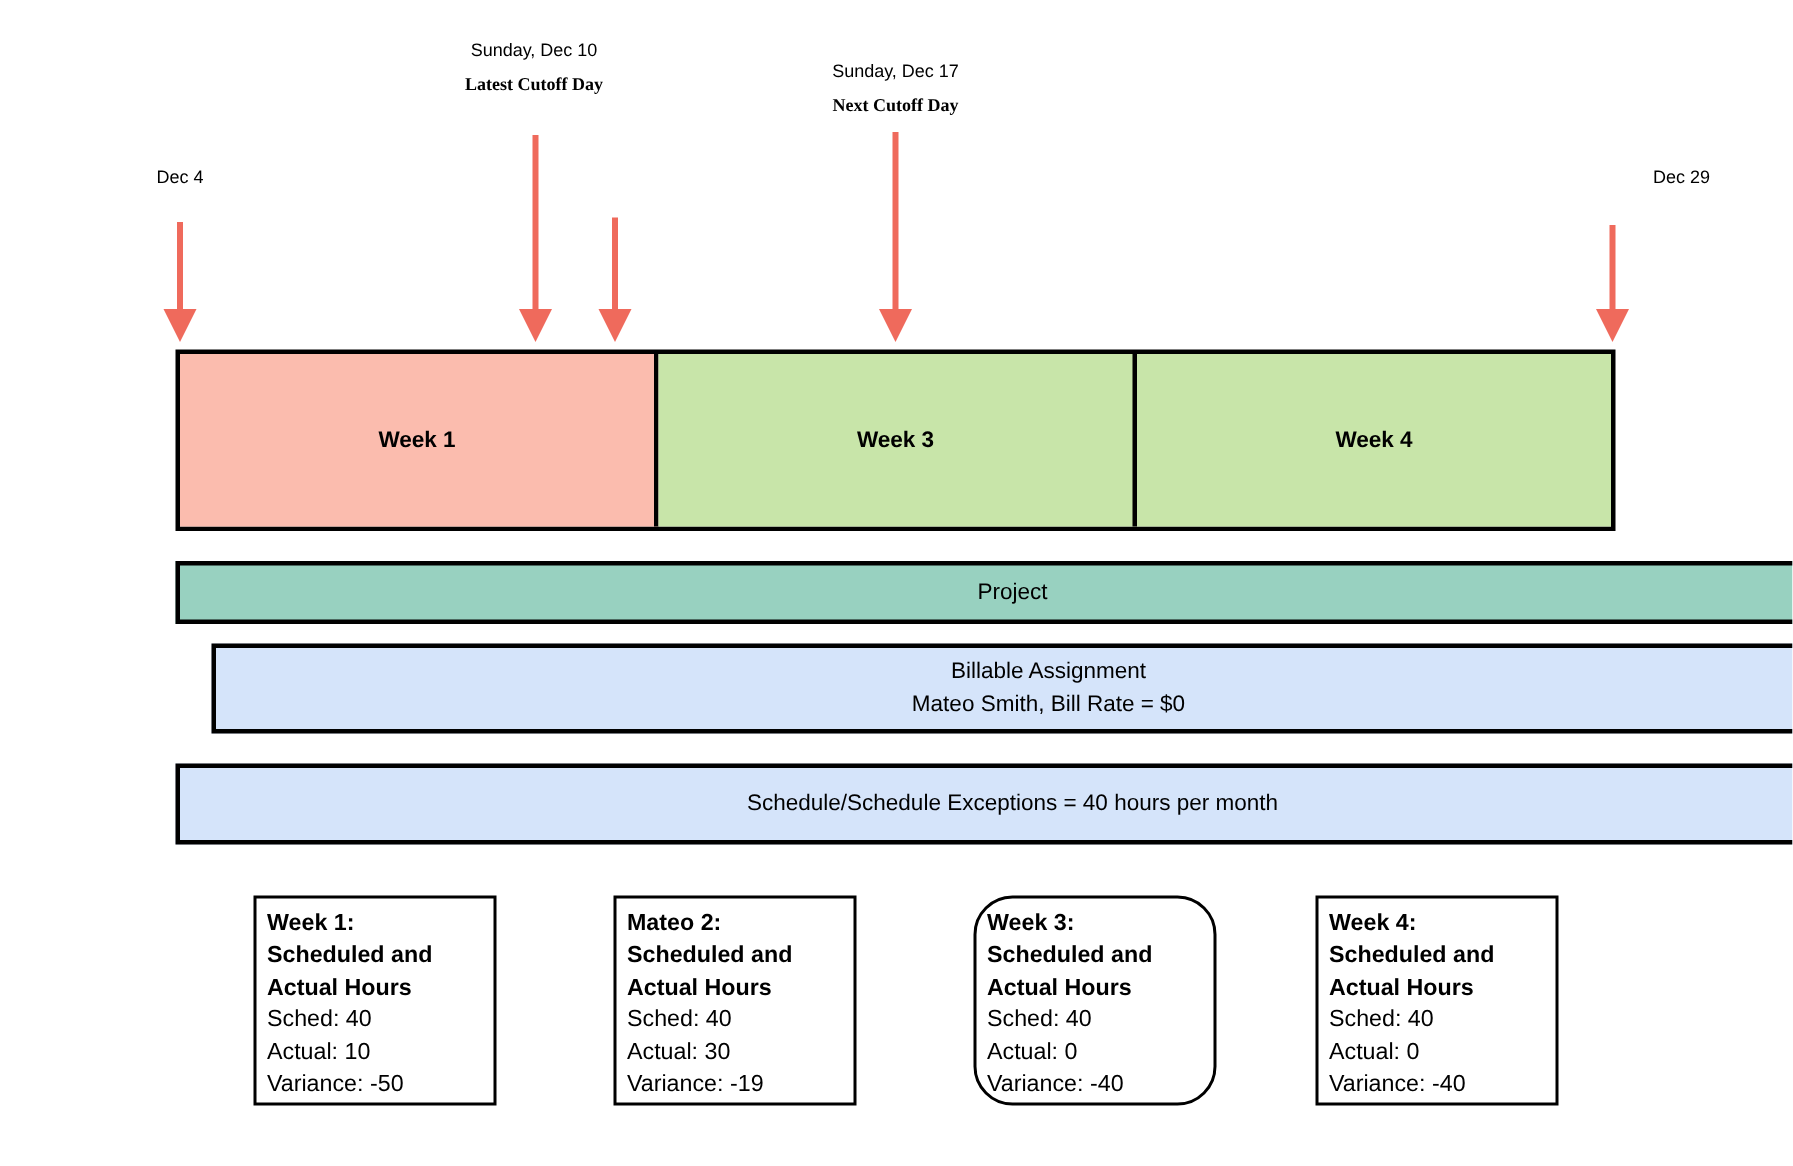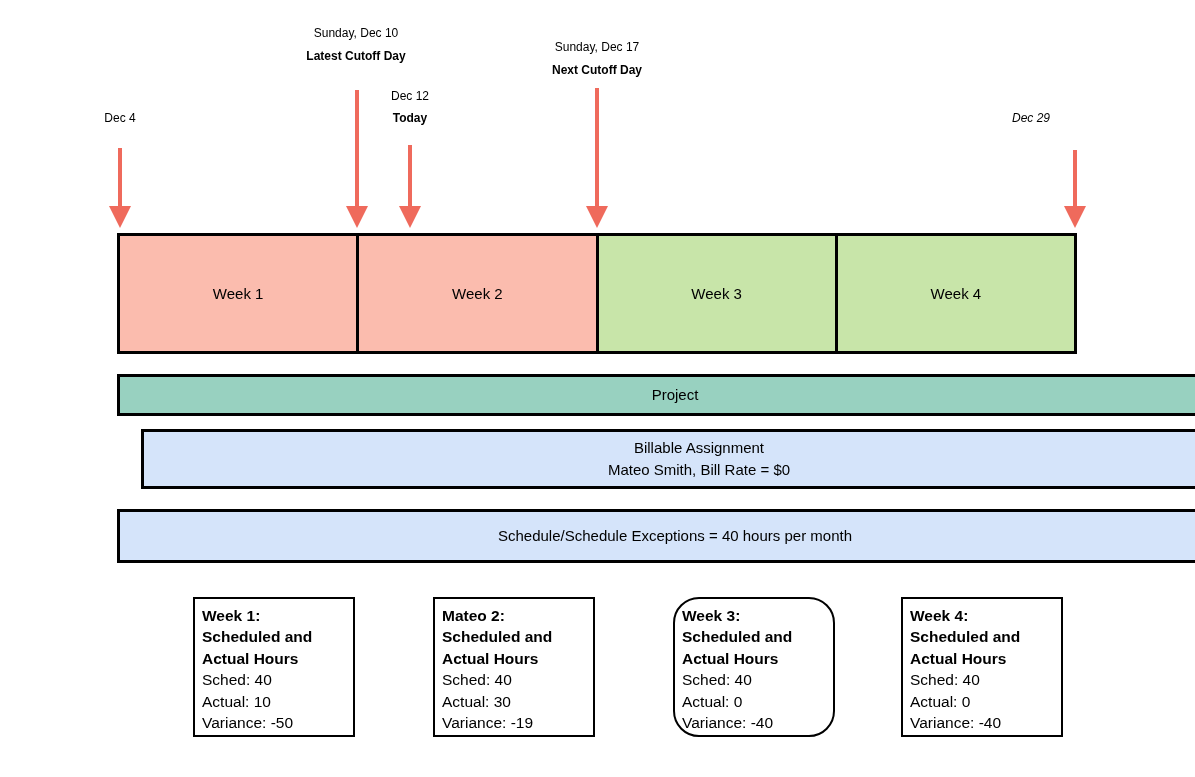--- a/index.html
+++ b/index.html
@@ -14,26 +14,26 @@
   }
 
   
   .ann {
     position: absolute;
     text-align: center;
     font-size: 12px;
     line-height: 23px;
     white-space: nowrap;
   }
-  .ann .bold { font-weight: bold; }
+  .ann .bold { font-weight: bold; font-family: Liberation Serif, serif; }
   #ann-latest { left: 206px; top: 22px;  width: 300px; }
   #ann-next   { left: 447px; top: 36px;  width: 300px; }
   #ann-dec4   { left: 60px;  top: 107px; width: 120px; }
   #ann-today  { left: 350px; top: 85px;  width: 120px; line-height: 22px; }
-  #ann-dec29  { left: 971px;top: 107px; width: 120px; font-style: italic; }
+  #ann-dec29  { left: 1061px;top: 107px; width: 120px; }
 
   
   .arrow-line {
     position: absolute;
     width: 4px;
     background: #EF6A5C;
   }
   .arrow-head {
     position: absolute;
     width: 0; height: 0;
@@ -62,20 +62,21 @@
     box-sizing: border-box;
     display: flex;
   }
   .week-cell {
     flex: 1;
     display: flex;
     align-items: center;
     justify-content: center;
     font-size: 15px;
     border-right: 3px solid #000;
+    font-weight: bold;
   }
   .week-cell:last-child { border-right: none; }
   .week-past   { background: #FBBCAE; }
   .week-future { background: #C8E5A9; }
 
   
   .hbar {
     position: absolute;
     left: 117px;
     width: 1116px;
@@ -99,21 +100,20 @@
     top: 597px;
     width: 162px;
     height: 140px;
     border: 2px solid #000;
     box-sizing: border-box;
     background: #ffffff;
     padding: 6px 5px 0 7px;
     font-size: 15.5px;
     line-height: 21.4px;
     white-space: nowrap;
-    margin-left: 24px;
   }
   .wbox .b { font-weight: bold; }
   #wbox-1 { left: 169px; }
   #wbox-2 { left: 409px; }
   #wbox-3 { left: 649px; border-radius: 26px; }
   #wbox-4 { left: 877px; }
 </style>
 </head>
 <body>
 
@@ -123,24 +123,20 @@
     <div>Sunday, Dec 10</div>
     <div class="bold">Latest Cutoff Day</div>
   </div>
   <div class="ann" id="ann-next">
     <div>Sunday, Dec 17</div>
     <div class="bold">Next Cutoff Day</div>
   </div>
   <div class="ann" id="ann-dec4">
     <div>Dec 4</div>
   </div>
-  <div class="ann" id="ann-today">
-    <div>Dec 12</div>
-    <div class="bold">Today</div>
-  </div>
   <div class="ann" id="ann-dec29">
     <div>Dec 29</div>
   </div>
 
   <div>
     <div class="arrow-line" id="line-dec4"></div>
     <div class="arrow-head" id="head-dec4"></div>
   </div>
   <div>
     <div class="arrow-line" id="line-latest"></div>
@@ -155,23 +151,20 @@
     <div class="arrow-head" id="head-next"></div>
   </div>
   <div>
     <div class="arrow-line" id="line-dec29"></div>
     <div class="arrow-head" id="head-dec29"></div>
   </div>
 
   <div class="timeline">
     <div class="week-cell week-past">
       <span>Week 1</span>
-    </div>
-    <div class="week-cell week-past">
-      <span>Week 2</span>
     </div>
     <div class="week-cell week-future">
       <span>Week 3</span>
     </div>
     <div class="week-cell week-future">
       <span>Week 4</span>
     </div>
   </div>
 
   <div class="hbar" id="bar-project">

